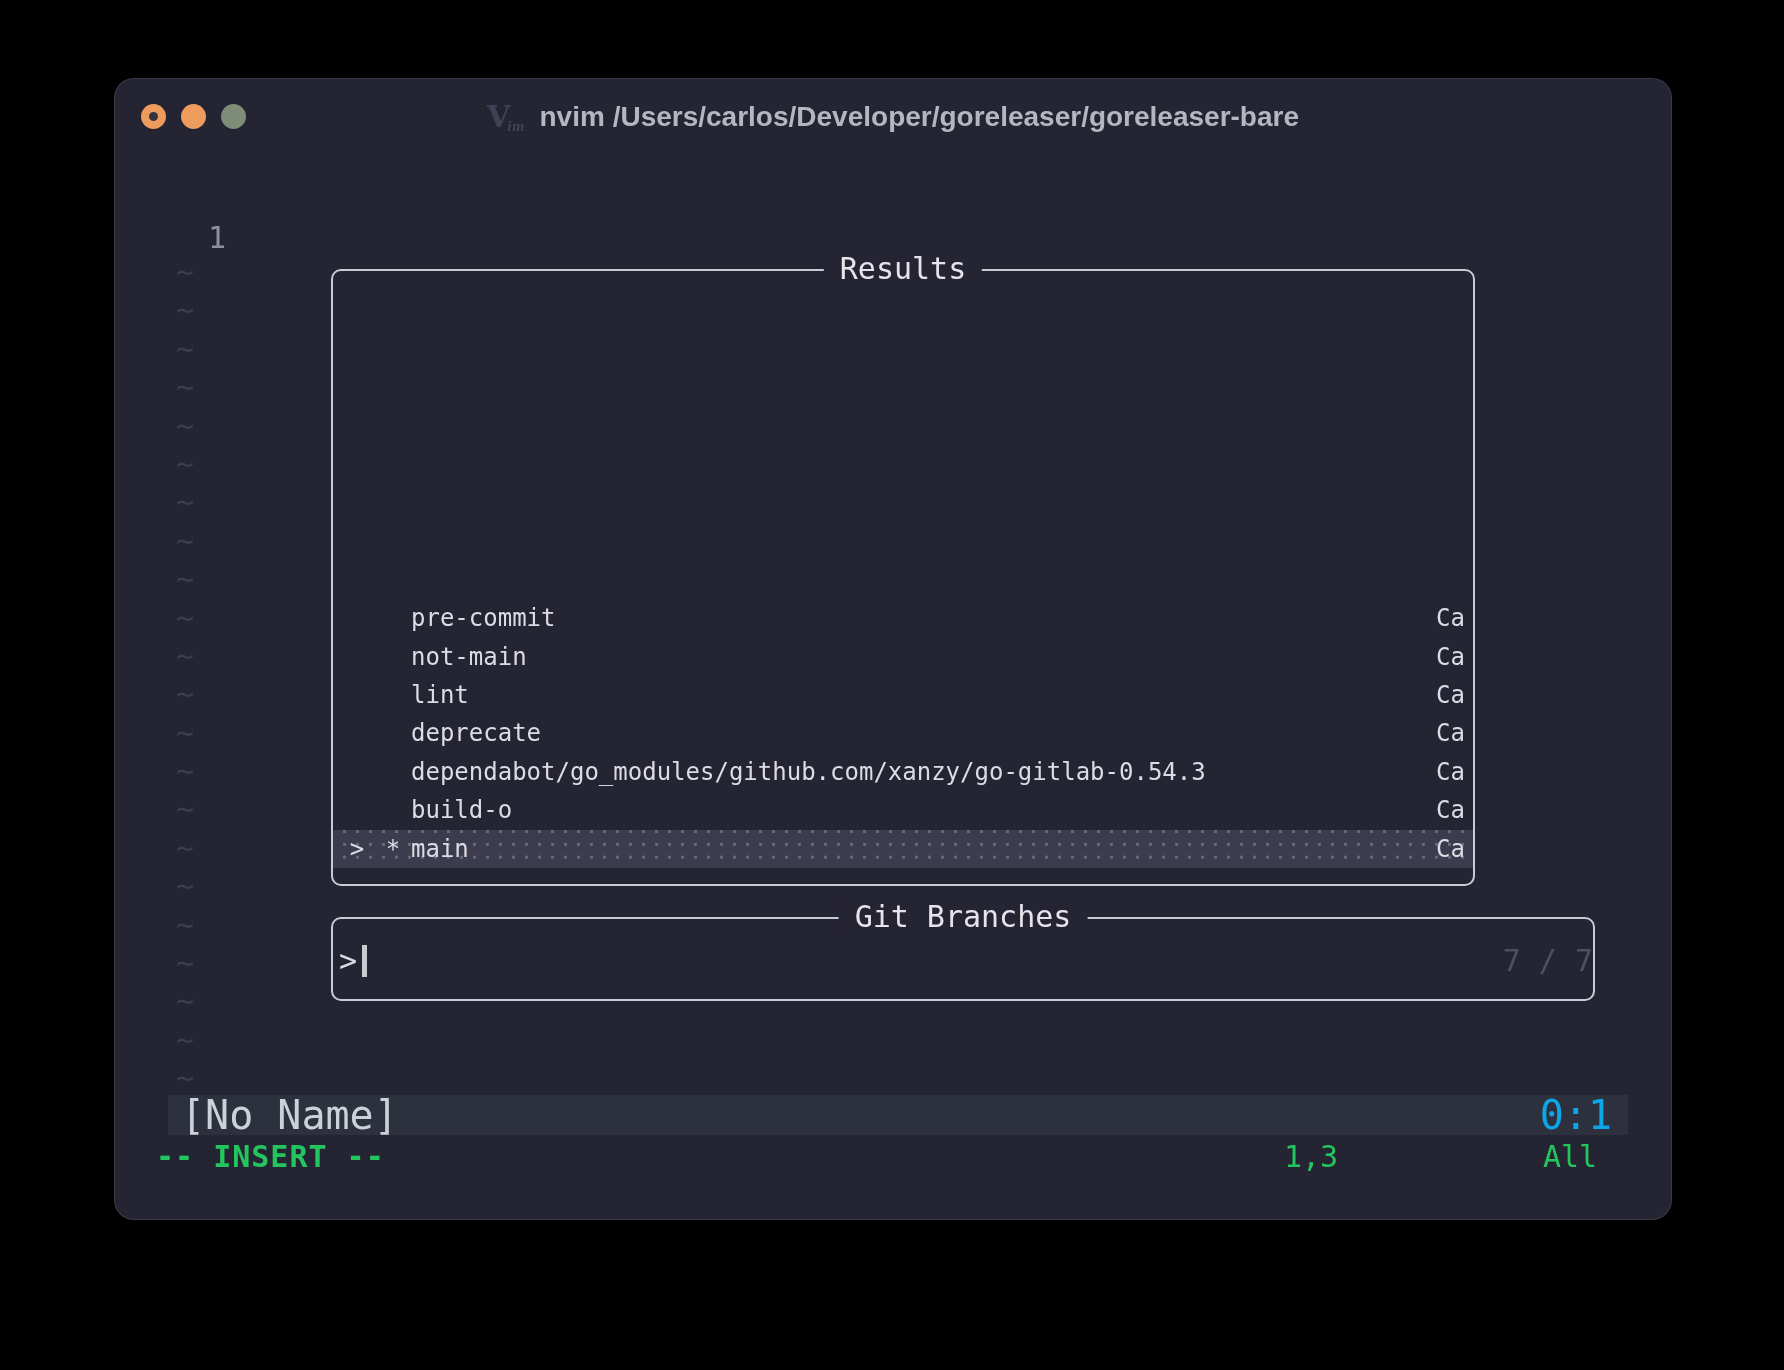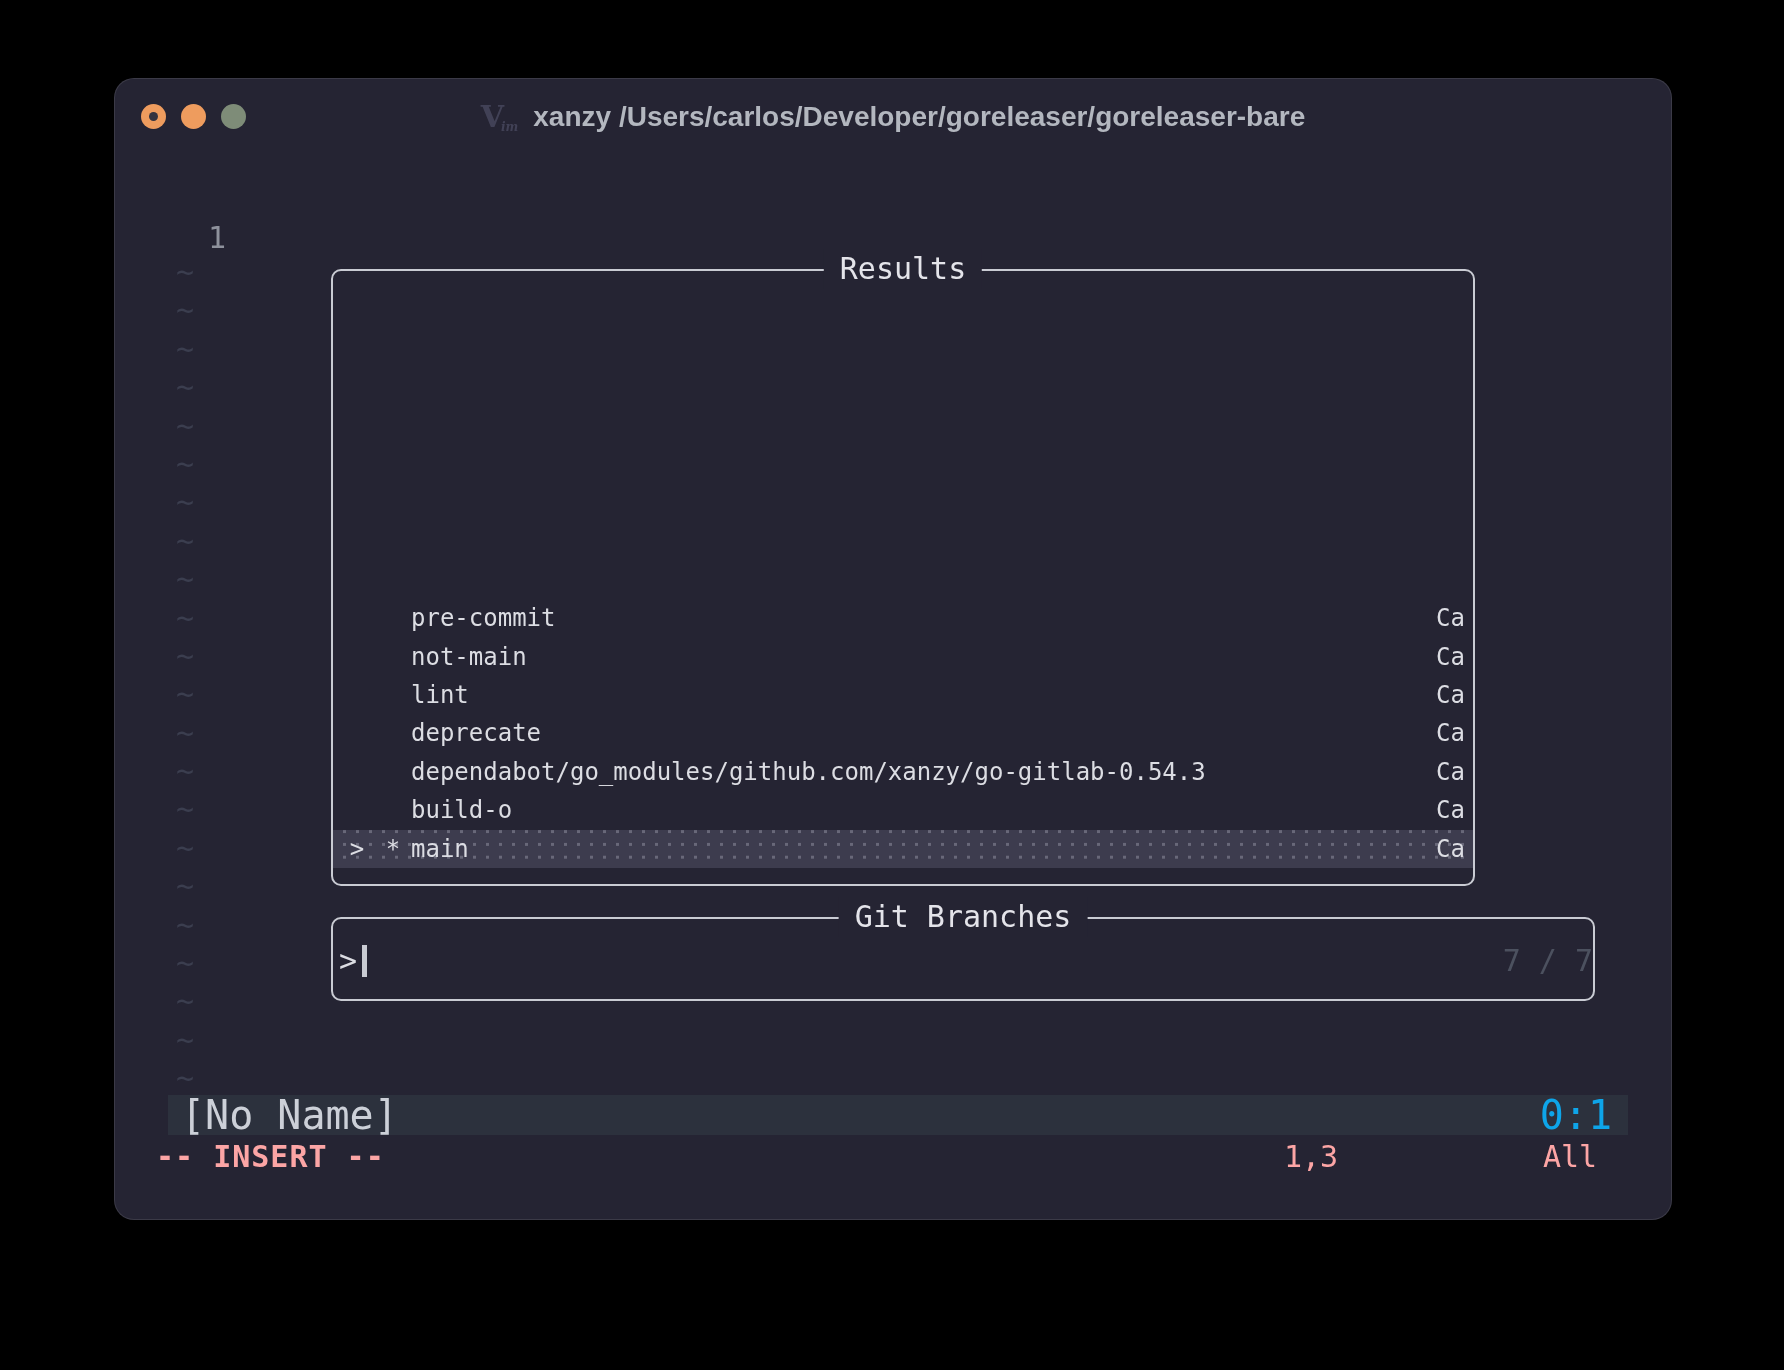--- a/index.html
+++ b/index.html
@@ -103,42 +103,42 @@
   .statusline{
     position:absolute;left:53px;top:1016px;width:1460px;height:40px;
     background:var(--statusline-bg);color:var(--statusline-fg);
     font-size:40px;line-height:40px;display:flex;
   }
   .statusline .bufname{padding-left:13px;}
   .statusline .ruler{margin-left:auto;padding-right:16px;color:#0ea5e9;}
 
   .cmdline{
     position:absolute;left:41px;top:1058px;width:1460px;height:40px;
-    font-size:30px;line-height:40px;color:#fca5a5;
+    font-size:30px;line-height:40px;color:#22c55e;
   }
   .cmdline .mode{position:absolute;left:0;font-weight:bold;letter-spacing:1px;}
   .cmdline .curpos{position:absolute;left:1128px;}
   .cmdline .scrollpos{position:absolute;left:1387px;}
 </style>
 </head>
 <body>
 
 <div class="window">
 
   <div class="titlebar">
     <div class="traffic-lights">
       <span class="light close">
           <span class="dot"></span>
         </span>
       <span class="light min"></span>
       <span class="light max"></span>
     </div>
     <div class="title-wrap">
       <span class="vim-glyph"><span>V</span><small>im</small></span>
-      <span>xanzy /Users/carlos/Developer/goreleaser/goreleaser-bare</span>
+      <span>nvim /Users/carlos/Developer/goreleaser/goreleaser-bare</span>
     </div>
   </div>
 
   <div class="term">
     <div class="gutter-number">1</div>
     <div class="tilde-col">
         <div>~</div>
         <div>~</div>
         <div>~</div>
         <div>~</div>

